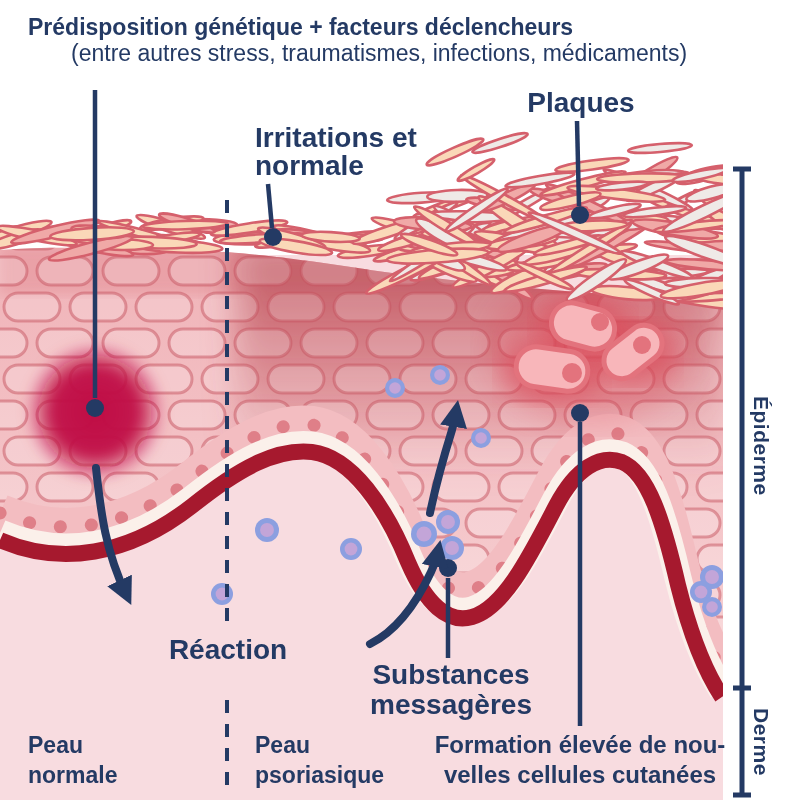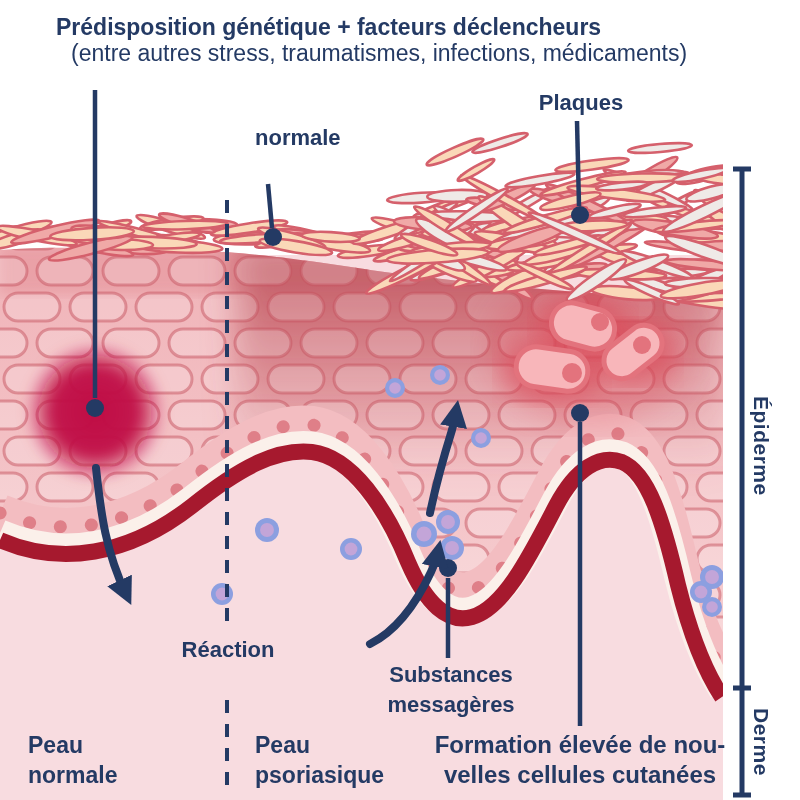--- a/index.html
+++ b/index.html
@@ -4,22 +4,22 @@
 <style>
   html,body{margin:0;padding:0;}
   body{
     width:800px;height:800px;position:relative;overflow:hidden;
     background:#ffffff;
     font-family:"Liberation Sans", sans-serif;
     color:var(--navy,#243A64);
   }
   .stage{position:absolute;inset:0;width:800px;height:800px;}
   svg.illu{position:absolute;left:0;top:0;width:800px;height:800px;display:block;}
-  .lbl{position:absolute;color:var(--navy,#243A64);line-height:28px;font-size:22px;}
-  .title1{left:28px;top:13px;font-size:23px;font-weight:bold;line-height:28px;margin-left:28px;}
+  .lbl{position:absolute;color:var(--navy,#243A64);line-height:28px;font-size:28px;}
+  .title1{left:28px;top:13px;font-size:23px;font-weight:bold;line-height:28px;}
   .title2{left:28px;top:40px;font-size:23px;line-height:27px;margin-left:43px;}
   .plaques{left:506px;top:89px;width:150px;text-align:center;font-weight:bold;}
   .irrit{left:255px;top:124px;font-weight:bold;line-height:28px;}
   .reaction{left:128px;top:635px;width:200px;text-align:center;font-weight:bold;line-height:30px;}
   .substances{left:351px;top:660px;width:200px;text-align:center;font-weight:bold;line-height:30px;}
   .formation{left:430px;top:730px;width:300px;text-align:center;font-weight:bold;font-size:24px;line-height:30px;}
   .peaunorm{left:28px;top:730px;font-weight:bold;font-size:23px;line-height:30px;}
   .peaupso{left:255px;top:730px;font-weight:bold;font-size:23px;line-height:30px;}
   .vert{position:absolute;writing-mode:vertical-rl;text-orientation:mixed;
         font-weight:bold;font-size:21px;letter-spacing:0.5px;color:var(--navy,#243A64);}
@@ -353,20 +353,21 @@
     <path d="M733,169 H751 M742,169 V795 M733,688 H751 M733,795 H751" stroke-width="5"></path>
   </g>
 </svg>
 
 <div class="lbl title1">Prédisposition génétique + facteurs déclencheurs</div>
 <div class="lbl title2">(entre autres stress, traumatismes, infections, médicaments)</div>
 
 <div class="lbl plaques">Plaques</div>
 
 <div class="lbl irrit">
+  <div>Irritations et</div>
   <div>normale</div>
 </div>
 
 <div class="lbl reaction">
   <div>Réaction</div>
 </div>
 
 <div class="lbl substances">
   <div>Substances</div>
   <div>messagères</div>

